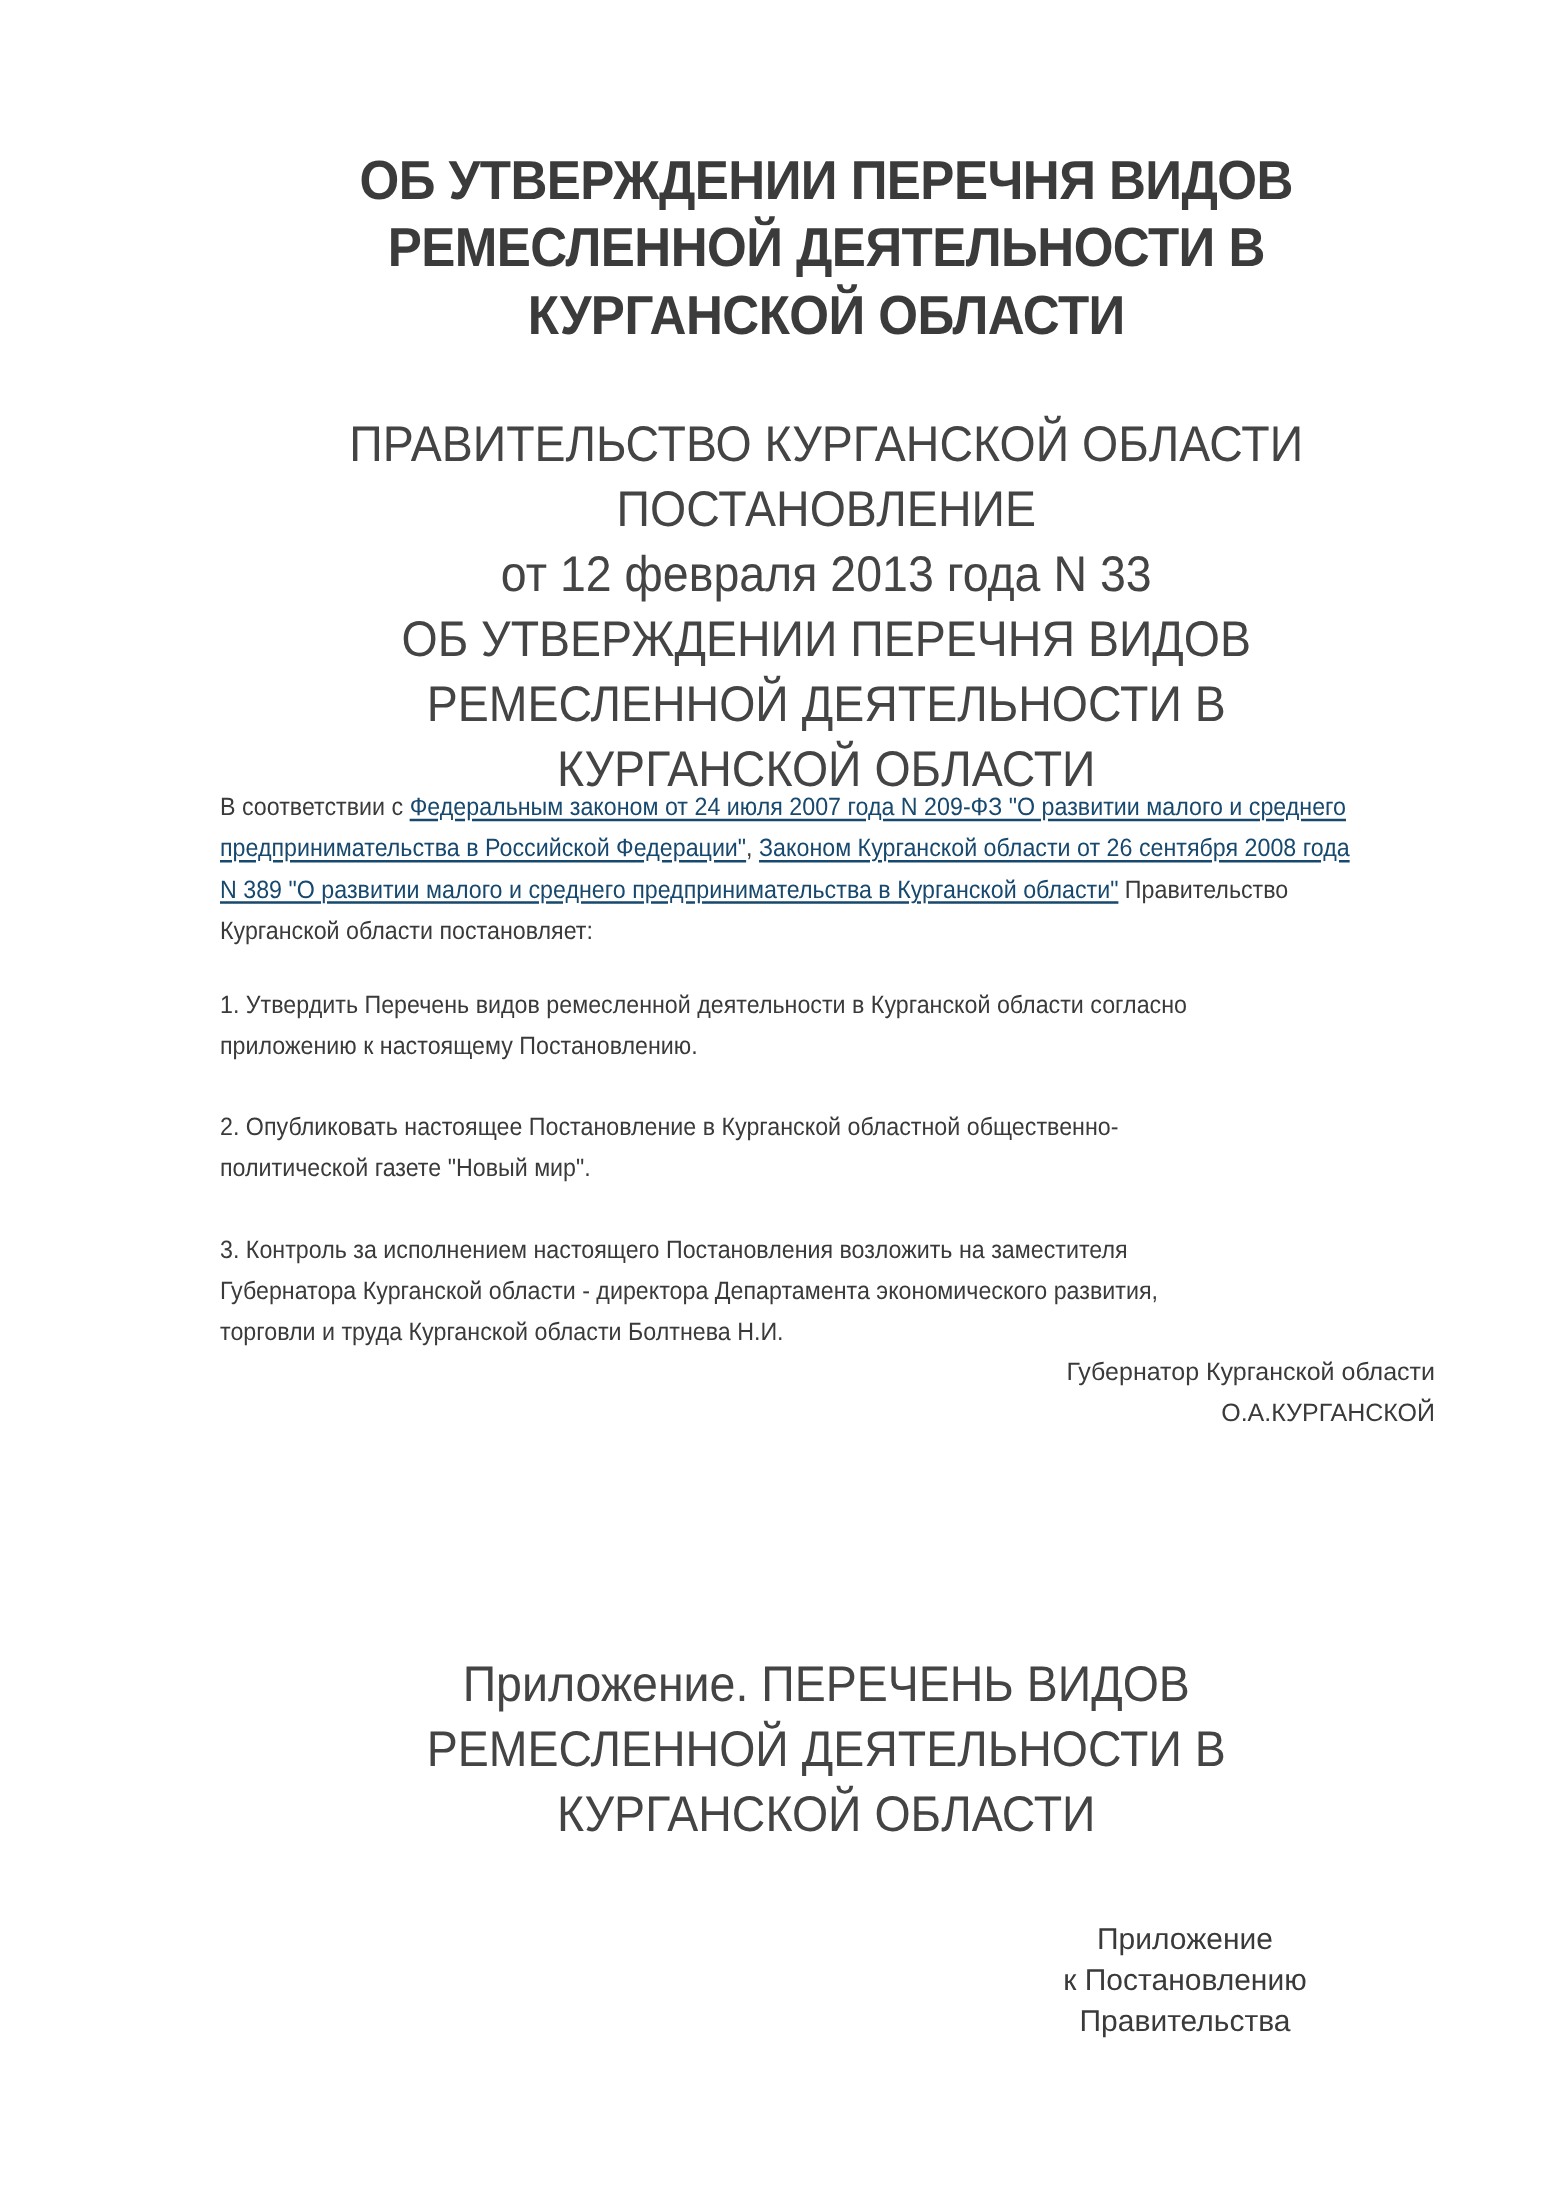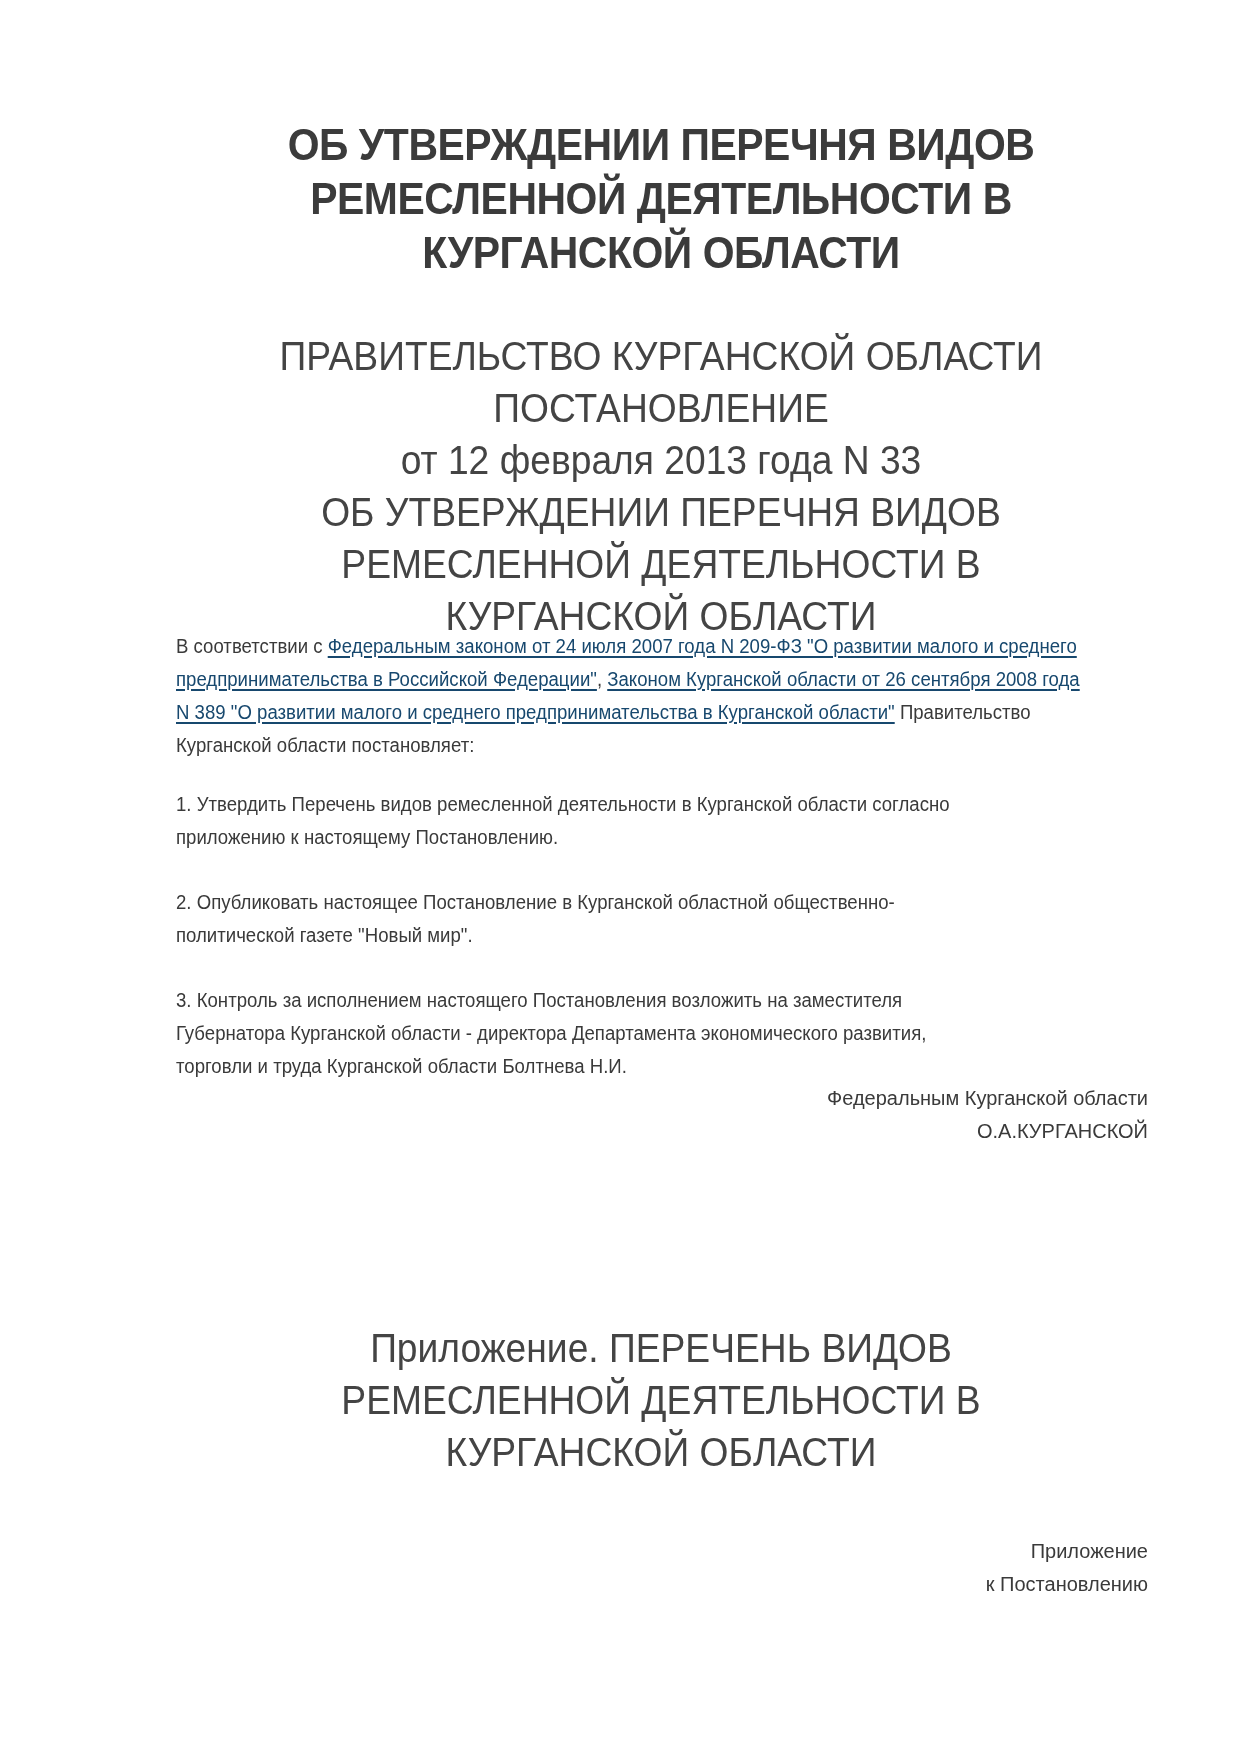--- a/index.html
+++ b/index.html
@@ -95,22 +95,22 @@
       color: #444444;
       transform: scaleX(0.93);
       transform-origin: center top;
     }
     .appendix-title div { white-space: nowrap; }
     .appendix-note {
       position: absolute;
       right: 0;
       top: 1535px;
       width: 400px;
-      text-align: right;
-      font-size: 20px;
+      text-align: center;
+      font-size: 24px;
       line-height: 33px;
       color: #3a3a3a;
     }
   </style>
 </head>
 <body>
 
 <div class="page">
 
   <div class="main-title">
@@ -142,28 +142,29 @@
     <div>политической газете "Новый мир".</div>
   </div>
 
   <div class="para" style="top: 984px;">
     <div>3. Контроль за исполнением настоящего Постановления возложить на заместителя</div>
     <div>Губернатора Курганской области - директора Департамента экономического развития,</div>
     <div>торговли и труда Курганской области Болтнева Н.И.</div>
   </div>
 
   <div class="signature" style="top: 1082px; right: -2px;">
-    <div>Федеральным Курганской области</div>
+    <div>Губернатор Курганской области</div>
     <div>О.А.КУРГАНСКОЙ</div>
   </div>
 
   <div class="appendix-title">
     <div>Приложение. ПЕРЕЧЕНЬ ВИДОВ</div>
     <div>РЕМЕСЛЕННОЙ ДЕЯТЕЛЬНОСТИ В</div>
     <div>КУРГАНСКОЙ ОБЛАСТИ</div>
   </div>
 
   <div class="appendix-note" style="right: -2px;">
     <div>Приложение</div>
     <div>к Постановлению</div>
+    <div>Правительства</div>
   </div>
 
 </div>
 
 </body></html>

